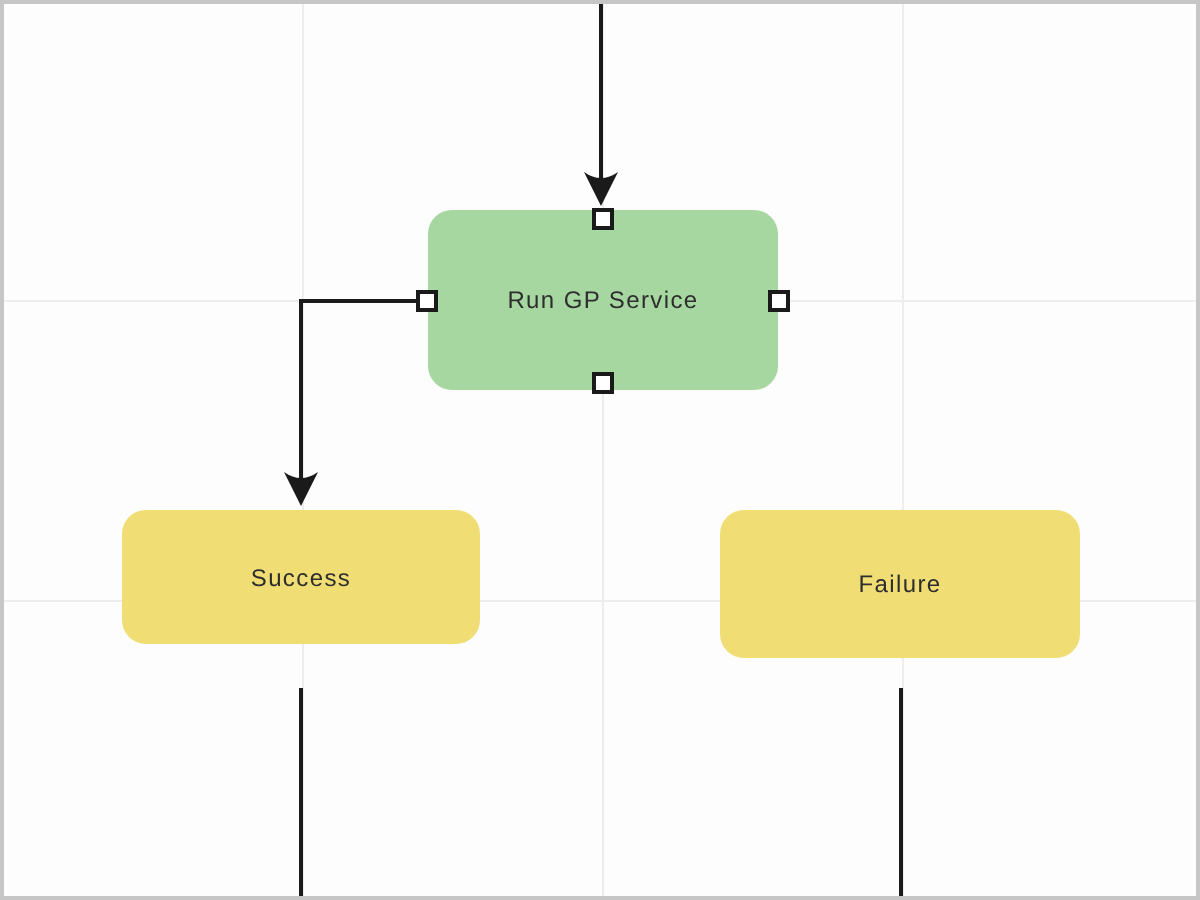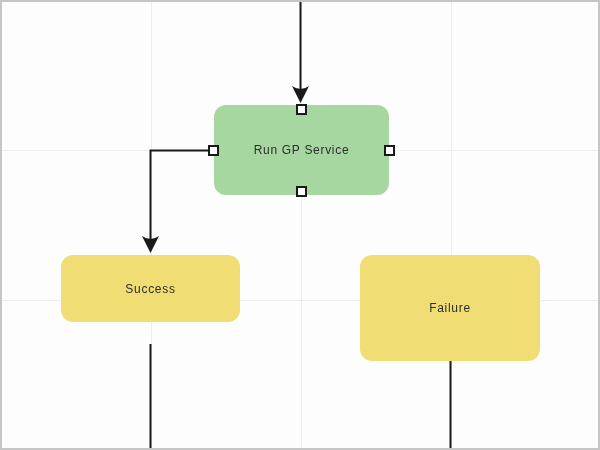--- a/index.html
+++ b/index.html
@@ -53,21 +53,21 @@
   }
   .node .label {
     font-size: 12px;
     font-weight: 400;
     letter-spacing: 0.7px;
     color: var(--node-text, #2e2e2e);
     white-space: nowrap;
   }
   .node-green { left: 212px; top: 103px; width: 175px; height: 90px; }
   .node-success { left: 59px; top: 253px; width: 179px; height: 67px; justify-content: center; }
-  .node-failure { left: 358px; top: 253px; width: 180px; height: 106px; }
+  .node-failure { left: 358px; top: 253px; width: 180px; height: 74px; }
 
   .handle {
     position: absolute;
     width: 11px;
     height: 11px;
     box-sizing: border-box;
     background: var(--handle-fill, #ffffff);
     border: 2px solid var(--handle-border, #1a1a1a);
   }
   .handle.top    { left: 50%; margin-left: -5.5px; top: -1px; }

